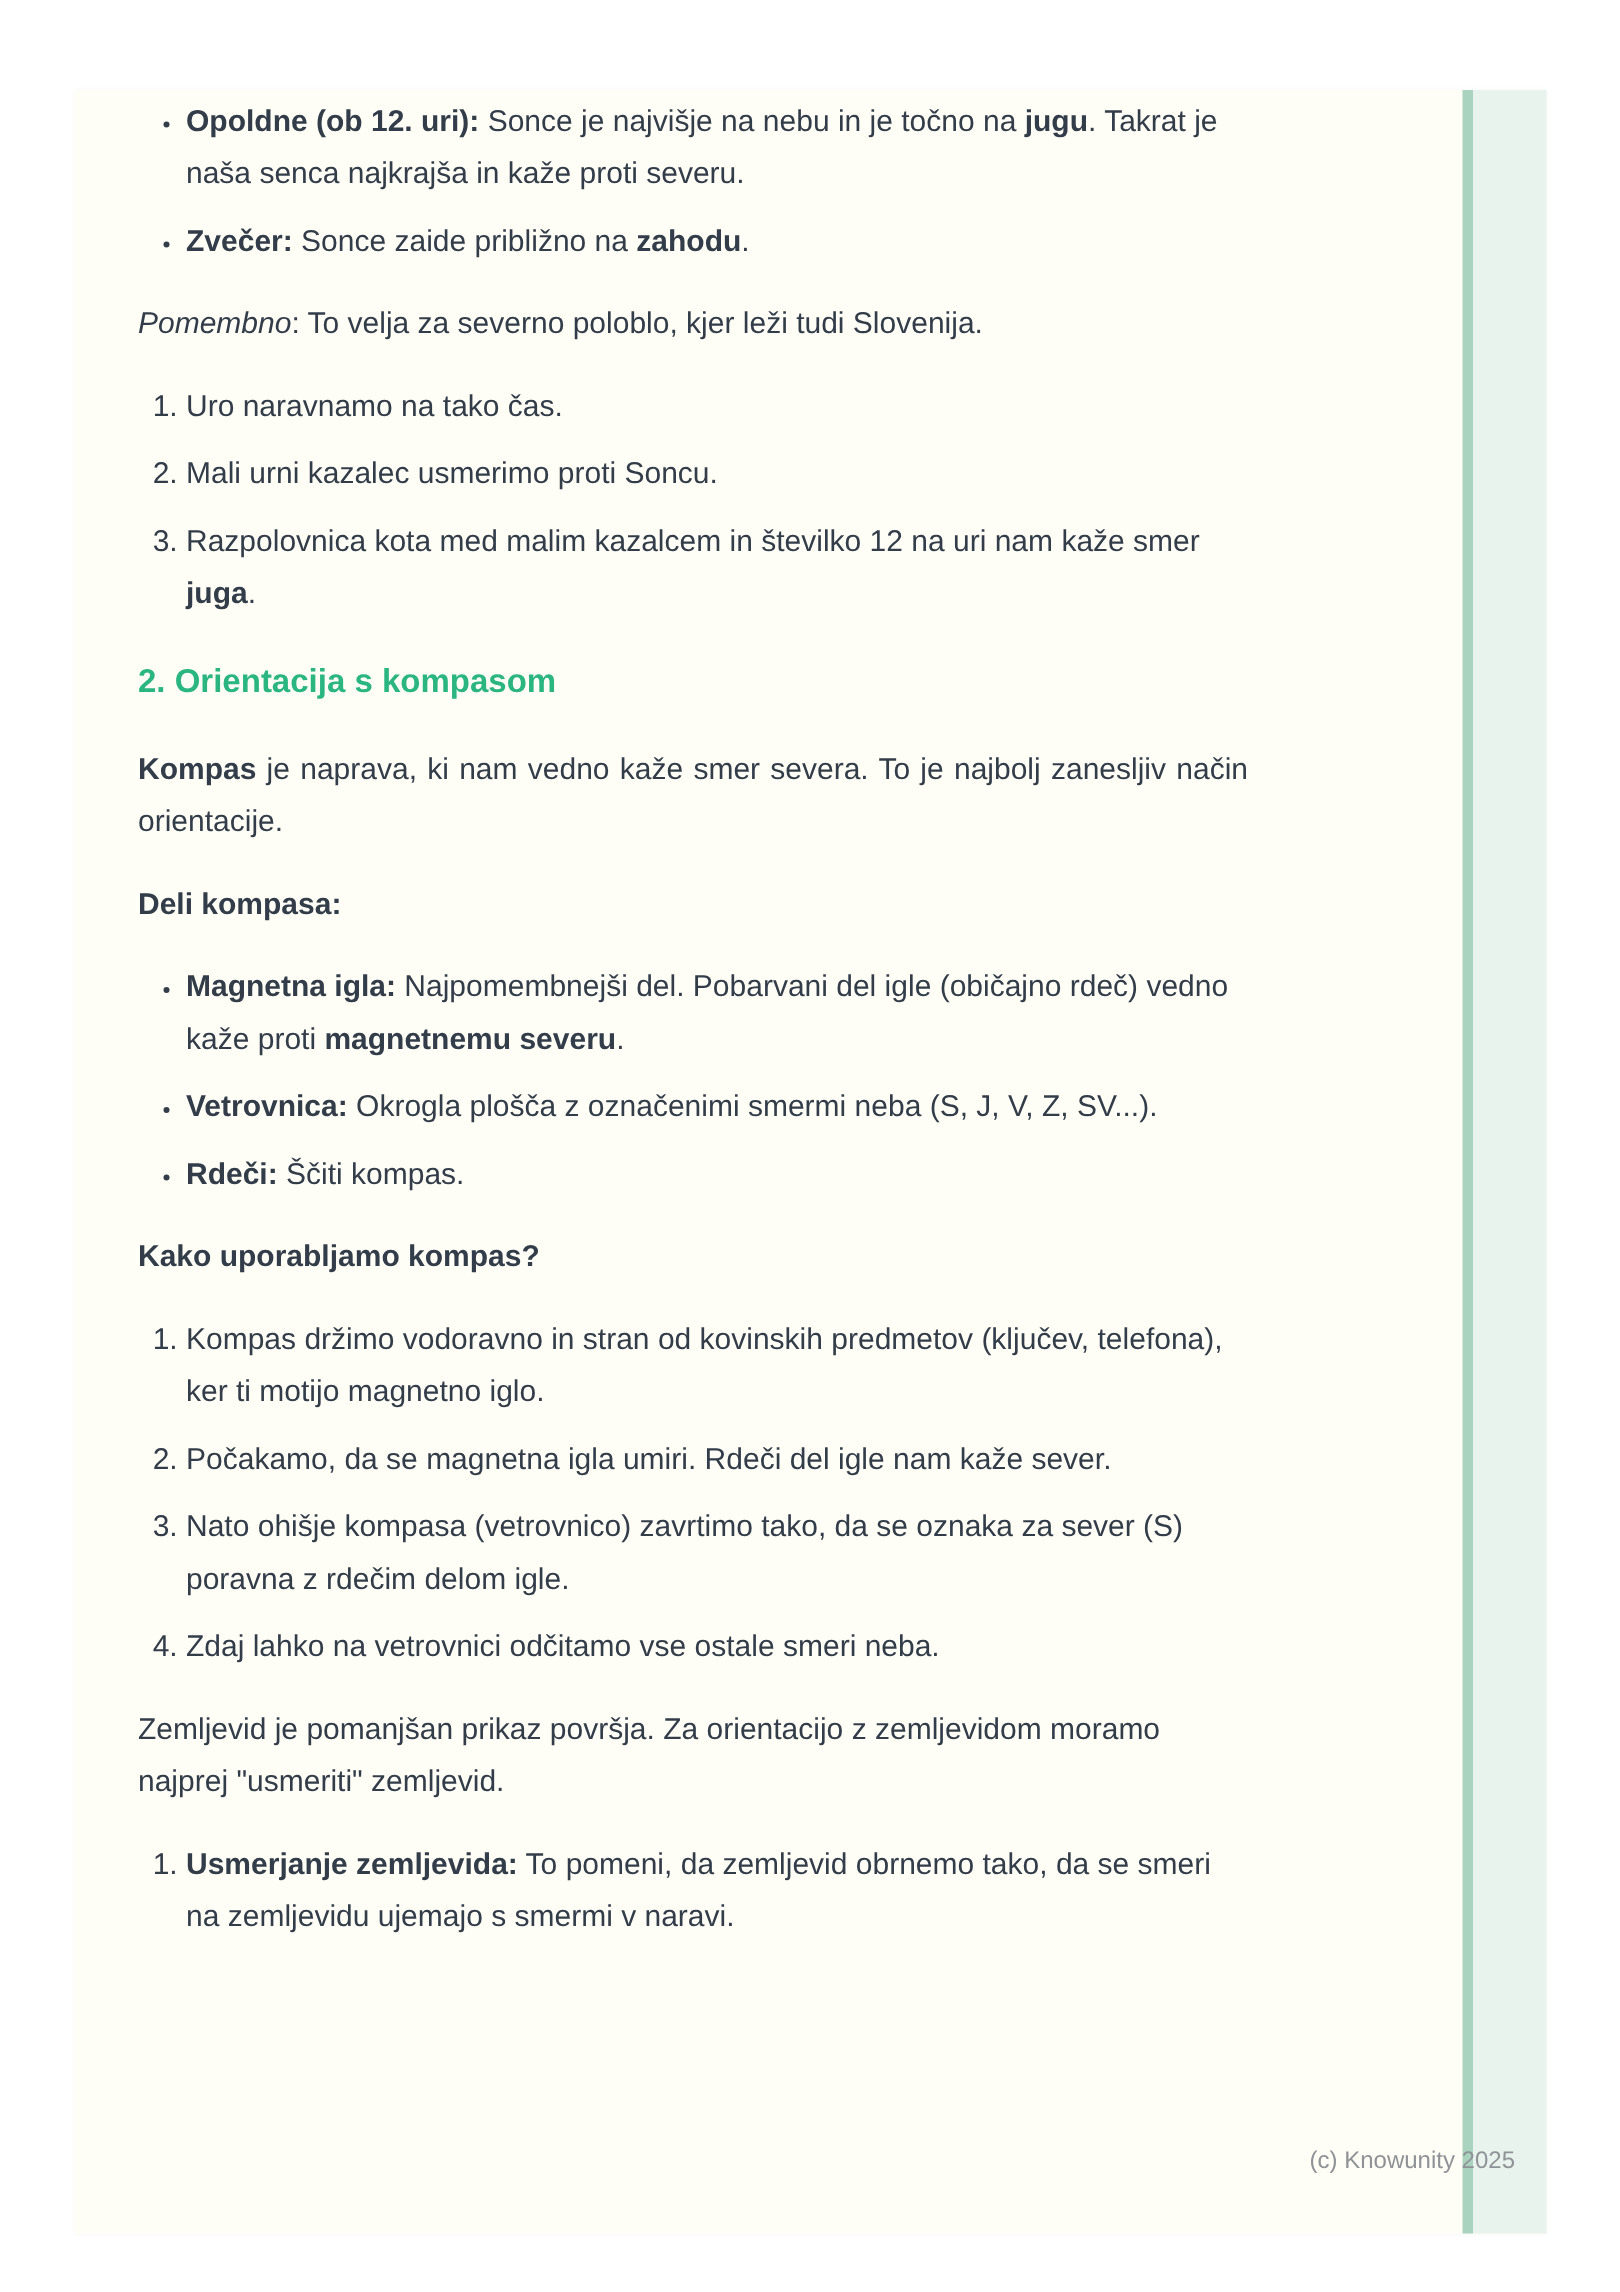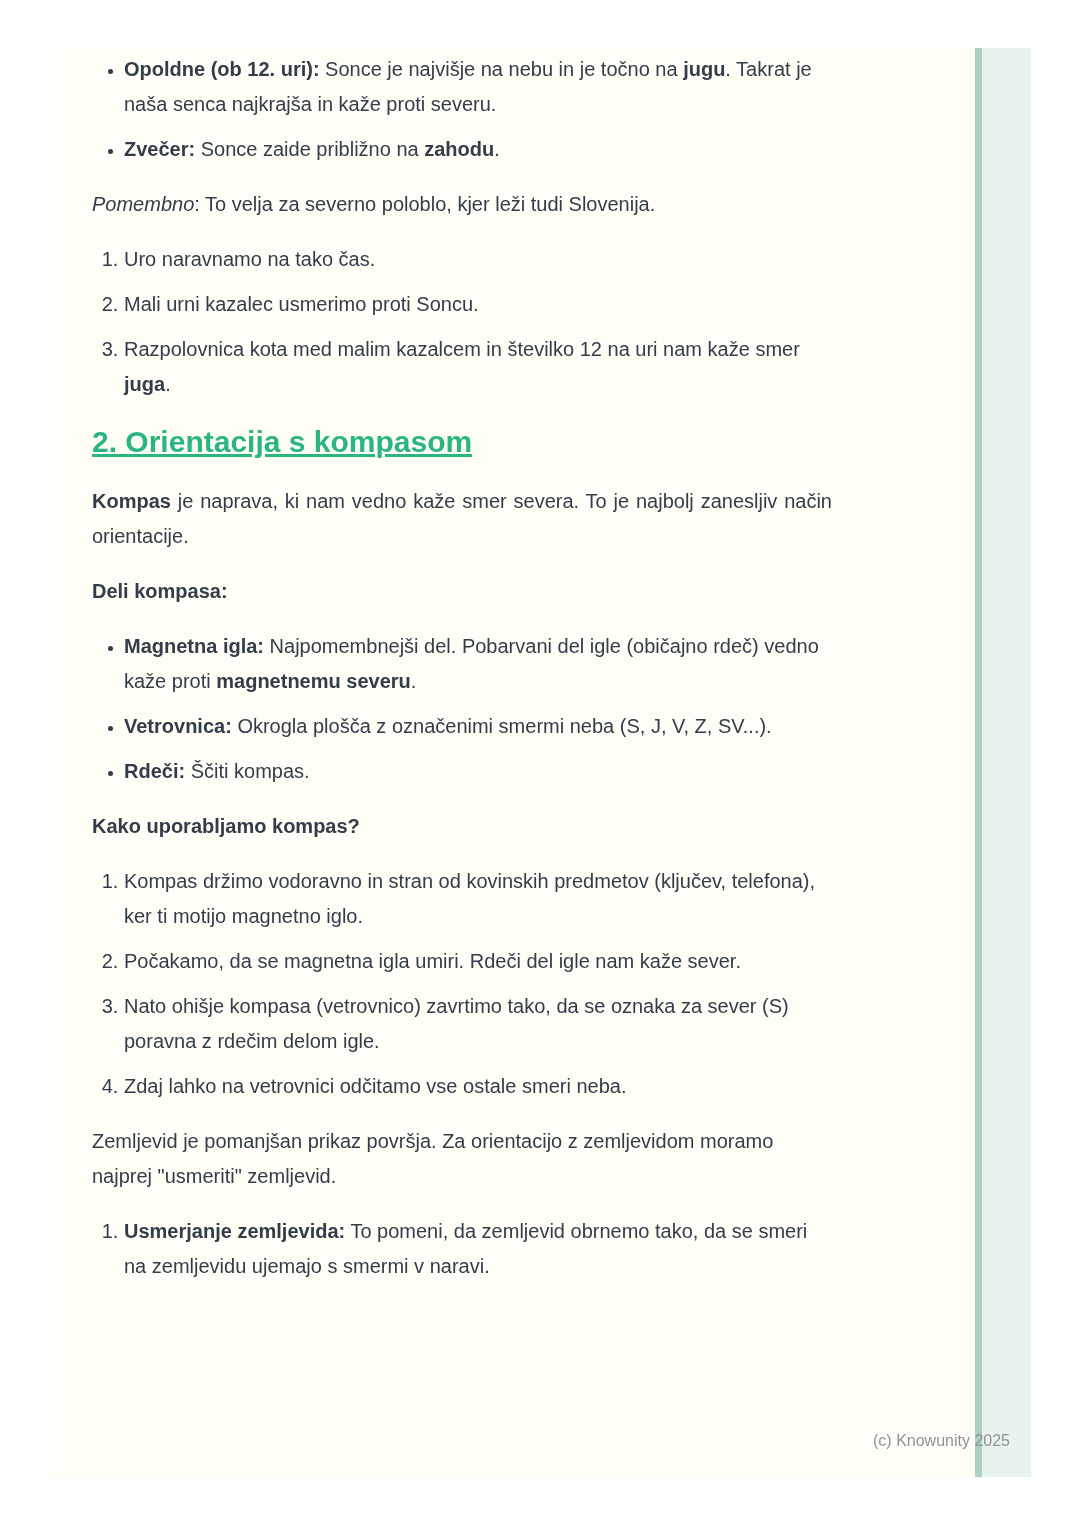--- a/index.html
+++ b/index.html
@@ -15,21 +15,21 @@
   html,body{width:1080px;height:1528px;}
   body{
     position:relative;
     background:var(--bg);
     font-family:"Liberation Sans","DejaVu Sans",sans-serif;
     color:var(--text);
     overflow:hidden;
   }
   .sheet{
     position:absolute;
-    left:50px; top:48px;
+    left:50px; top:60px;
     width:981px; height:1429px;
     background:var(--sheet);
     box-shadow:0 0 3px rgba(0,0,0,0.04);
   }
   .accent-band{
     position:absolute;
     right:0; top:0; bottom:0;
     width:56px;
     display:flex;
   }
@@ -38,26 +38,25 @@
   .content{
     position:absolute;
     left:42px; top:4px;
     width:740px;
     font-size:20px;
     line-height:35px;
   }
   .content p{margin:0 0 20px;}
   .content p.justify{text-align:justify;}
   .content h2{
-    font-size:30px;
+    font-size:22px;
     line-height:40px;
     font-weight:700;
     color:var(--accent);
     margin:14px 0 22px;
-    text-decoration:underline;
   }
   .content ul,.content ol{
     margin:0 0 20px;
     padding-left:32px;
   }
   .content li{margin:0 0 10px;}
   .content li:last-child{margin-bottom:0;}
   .content ul li::marker{color:var(--text);font-size:16px;}
   .content ol li::marker{color:var(--text);}
   .b{font-weight:700;}

